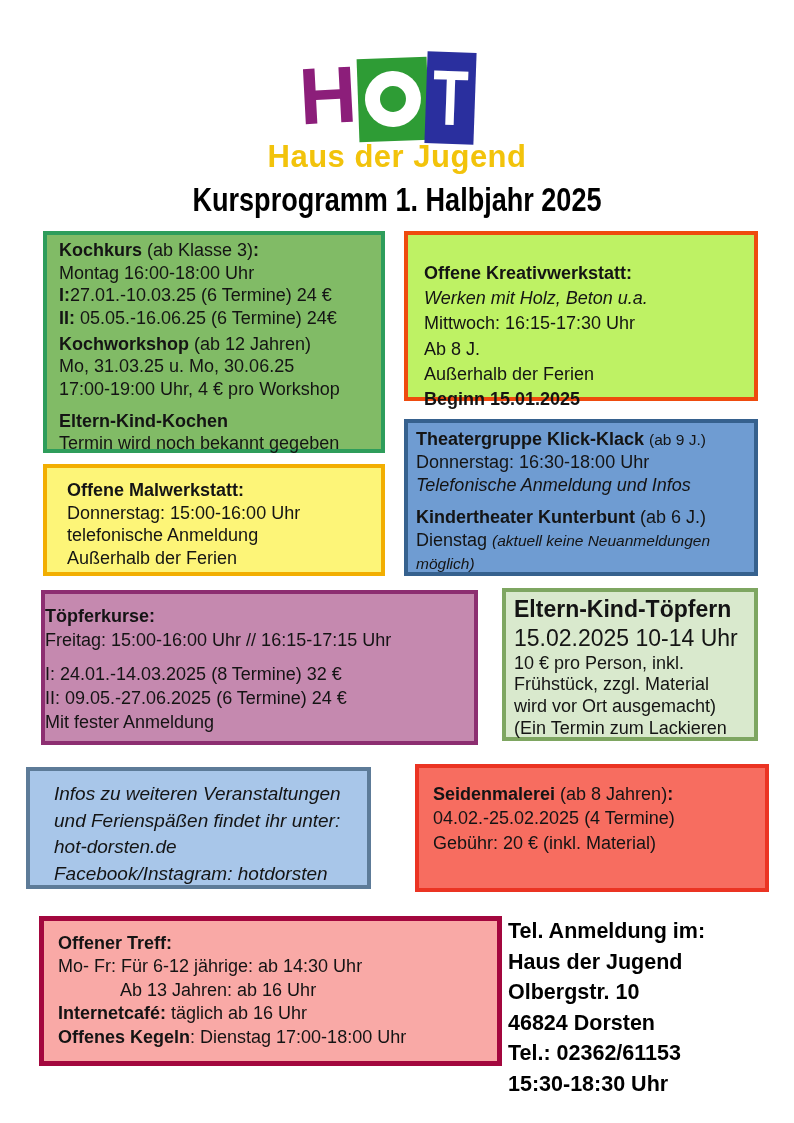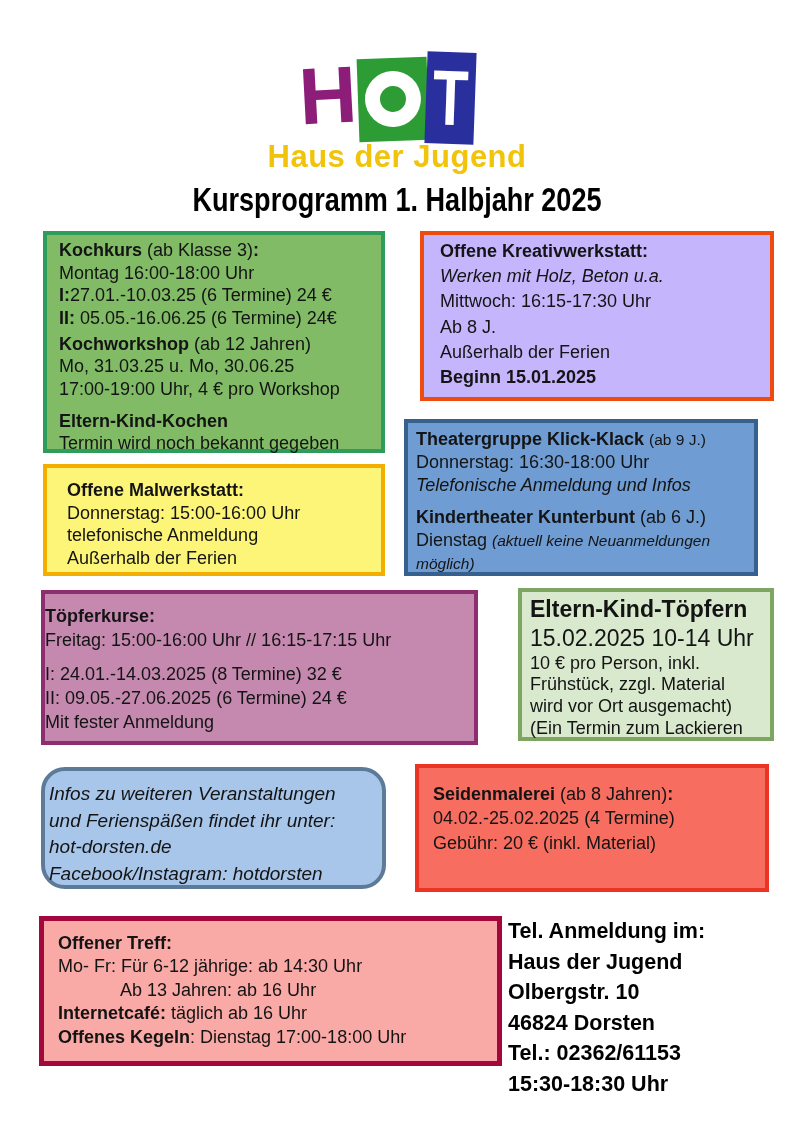--- a/index.html
+++ b/index.html
@@ -32,26 +32,26 @@
   .line{white-space:nowrap;}
   .b{font-weight:bold;}
   .i{font-style:italic;}
   .sm{font-size:15.5px;}
   .gap{margin-top:9px;}
   .gap-sm{margin-top:3px;}
   .indent{padding-left:62px;}
   .big{font-size:23px;line-height:1.25;}
 
   .box-kochkurs   {left:43px; top:231px;width:342px;height:222px;background:#81bb66;border-color:#2e9d5b;padding:4px 12px; line-height:1.26;}
-  .box-kreativ    {left:420px;top:231px;width:354px;height:170px;background:#c4b5fd;border-color:#ee4b0e;padding:4px 16px;line-height:1.4;}
+  .box-kreativ    {left:404px;top:231px;width:354px;height:170px;background:#bef264;border-color:#ee4b0e;padding:26px 16px;line-height:1.4;}
   .box-theater    {left:404px;top:419px;width:354px;height:157px;background:#6f9cd2;border-color:#36618e;padding:5px 8px;  line-height:1.28;}
   .box-malwerkstatt{left:43px;top:464px;width:342px;height:112px;background:#fdf578;border-color:#f2ae01;padding:11px 20px;line-height:1.25;}
   .box-toepfer    {left:41px; top:590px;width:437px;height:155px;background:#c589af;border-color:#8d2e71;padding:10px 0;line-height:1.35;}
-  .box-elternkind {left:518px;top:588px;width:256px;height:153px;background:#d9e9cd;border-color:#7ea661;padding:3px 8px;  line-height:1.22;}
-  .box-infos      {left:41px; top:767px;width:345px;height:122px;background:#a8c6e9;border-color:#5d7b98;padding:10px 4px; line-height:1.4;font-size:19px;border-radius:24px;}
+  .box-elternkind {left:502px;top:588px;width:256px;height:153px;background:#d9e9cd;border-color:#7ea661;padding:3px 8px;  line-height:1.22;}
+  .box-infos      {left:26px; top:767px;width:345px;height:122px;background:#a8c6e9;border-color:#5d7b98;padding:10px 24px; line-height:1.4;font-size:19px;}
   .box-seiden     {left:404px;top:764px;width:354px;height:128px;background:#f76d60;border-color:#eb3423;padding:14px 14px;line-height:1.35;margin-left:11px;}
   .box-treff      {left:39px; top:916px;width:463px;height:150px;background:#f9a9a6;border-color:#a3073e;border-width:5px;padding:11px 14px;line-height:1.3;}
 
   .contact{position:absolute;left:508px;top:916px;width:238px;
            font-weight:bold;font-size:21.5px;line-height:30.5px;text-align:left;color:#000;}
 </style>
 </head>
 <body>
 
 <div class="page">

